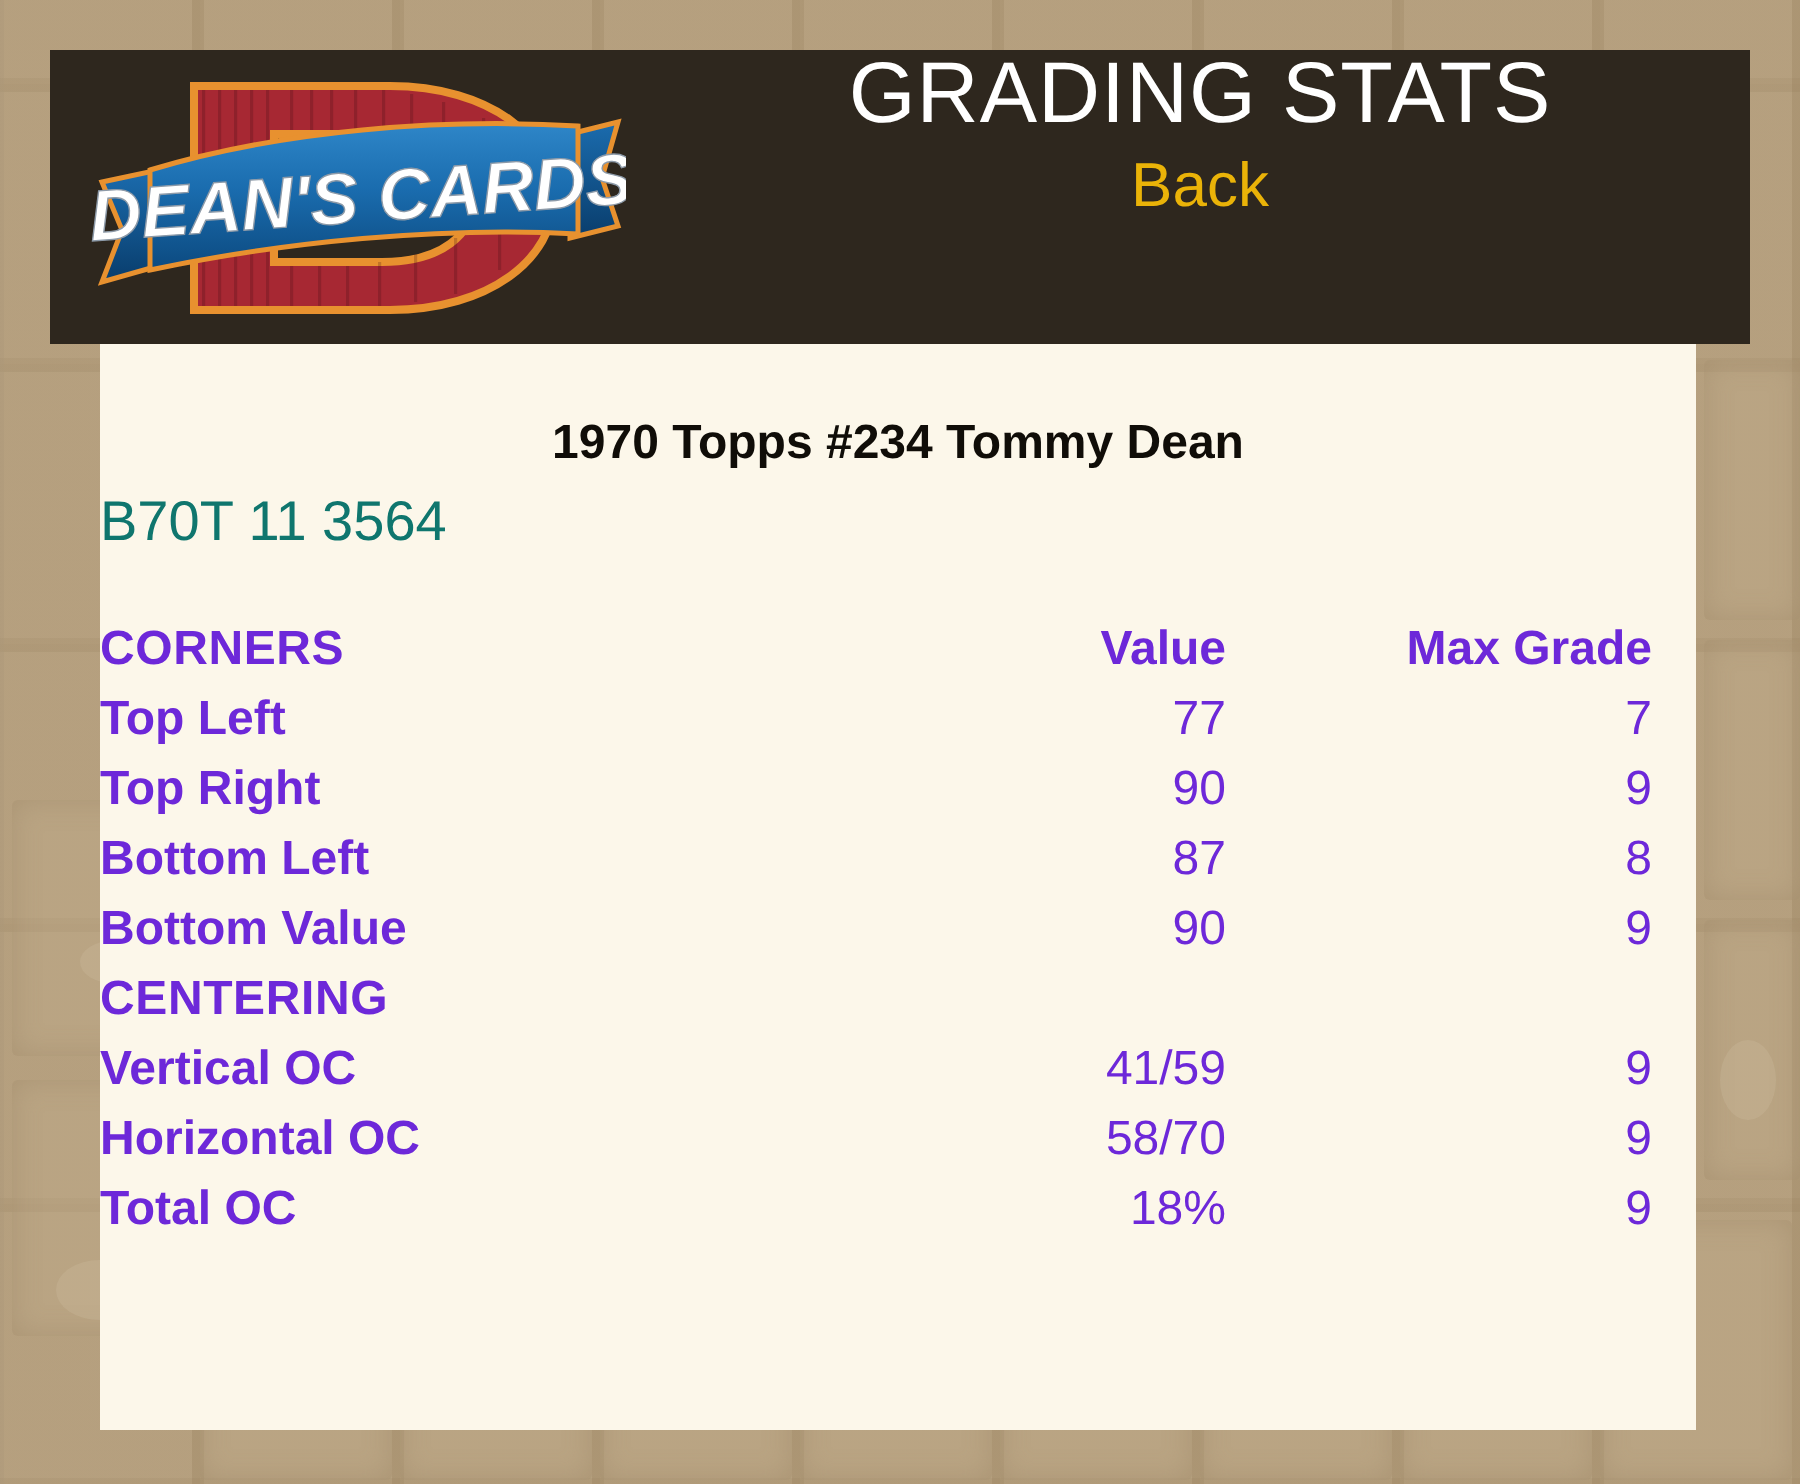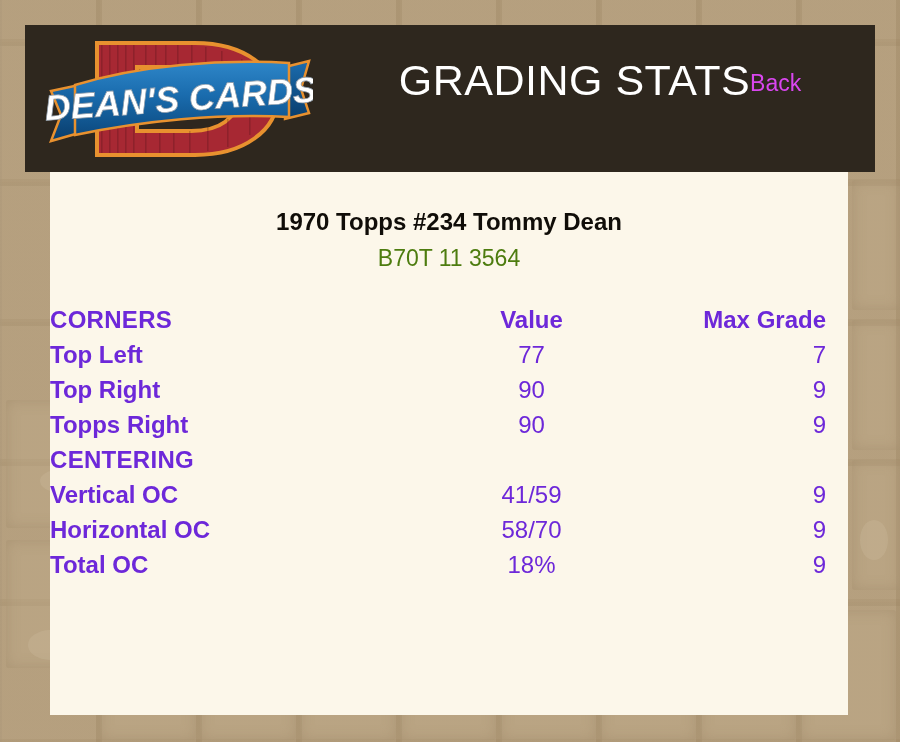--- a/index.html
+++ b/index.html
@@ -71,33 +71,33 @@
   #brand-logo svg { display: block; }
 
   
   #header-titles {
     position: absolute;
     left: 300px;
     top: 0;
     right: 0;
     height: 112px;
     display: flex;
+    flex-direction: column;
     align-items: center;
-    justify-content: center;
   }
   #header-title {
     color: #ffffff;
     font-size: 43px;
     line-height: 1.05;
     letter-spacing: 0.5px;
     white-space: nowrap;
   }
   #header-subtitle {
-    color: #d946ef;
-    font-size: 23px;
+    color: #eab308;
+    font-size: 31px;
     line-height: 1.25;
     margin-top: 4px;
     white-space: nowrap;
   }
 
   
   #content-panel {
     position: absolute;
     left: 50px;
     top: 172px;
@@ -108,23 +108,22 @@
   }
 
   #card-title {
     text-align: center;
     color: #100d08;
     font-size: 24px;
     font-weight: bold;
     margin-top: 36px;
   }
   #card-serial {
-    text-align: center;
-    color: #4d7c0f;
-    font-size: 23px;
+    color: #0f766e;
+    font-size: 28px;
     margin-top: 9px;
   }
 
   
   #stats-table {
     margin: 30px 0 0 0;
     width: 100%;
     border-collapse: collapse;
     color: #6d28d9;
   }
@@ -145,21 +144,21 @@
     letter-spacing: 0.3px;
   }
   .section-head .value-cell,
   .section-head .grade-cell {
     font-weight: bold;
   }
   .section-head.spaced td { padding-top: 19px; margin-top: 12px; }
 
   .data-row .label-cell { padding-left: 152px; font-weight: bold; }
   .value-cell {
-    text-align: center;
+    text-align: right;
     padding-right: 22px !important;
   }
   .grade-cell {
     text-align: right;
     padding-right: 22px !important;
   }
 </style>
 </head>
 <body>
 
@@ -268,21 +267,26 @@
         <td class="label-cell">Top Left</td>
         <td class="value-cell">77</td>
         <td class="grade-cell">7</td>
       </tr>
       <tr class="data-row">
         <td class="label-cell">Top Right</td>
         <td class="value-cell">90</td>
         <td class="grade-cell">9</td>
       </tr>
       <tr class="data-row">
-        <td class="label-cell">Topps Right</td>
+        <td class="label-cell">Bottom Left</td>
+        <td class="value-cell">87</td>
+        <td class="grade-cell">8</td>
+      </tr>
+      <tr class="data-row">
+        <td class="label-cell">Bottom Value</td>
         <td class="value-cell">90</td>
         <td class="grade-cell">9</td>
       </tr>
 
       <tr class="section-head spaced">
         <td class="label-cell">CENTERING</td>
         <td class="value-cell"></td>
         <td class="grade-cell"></td>
       </tr>
 

